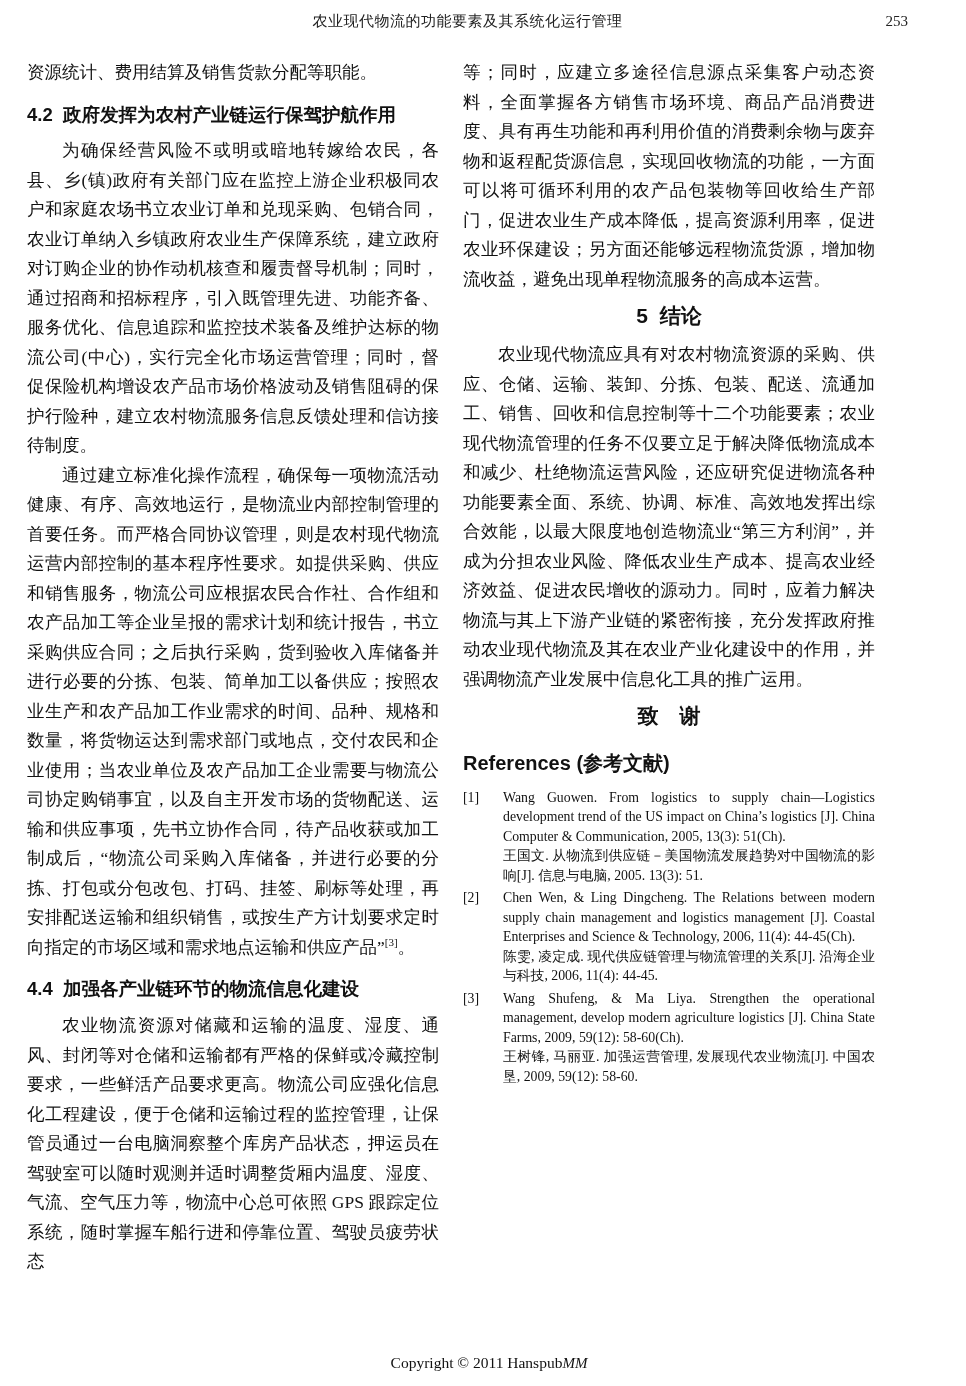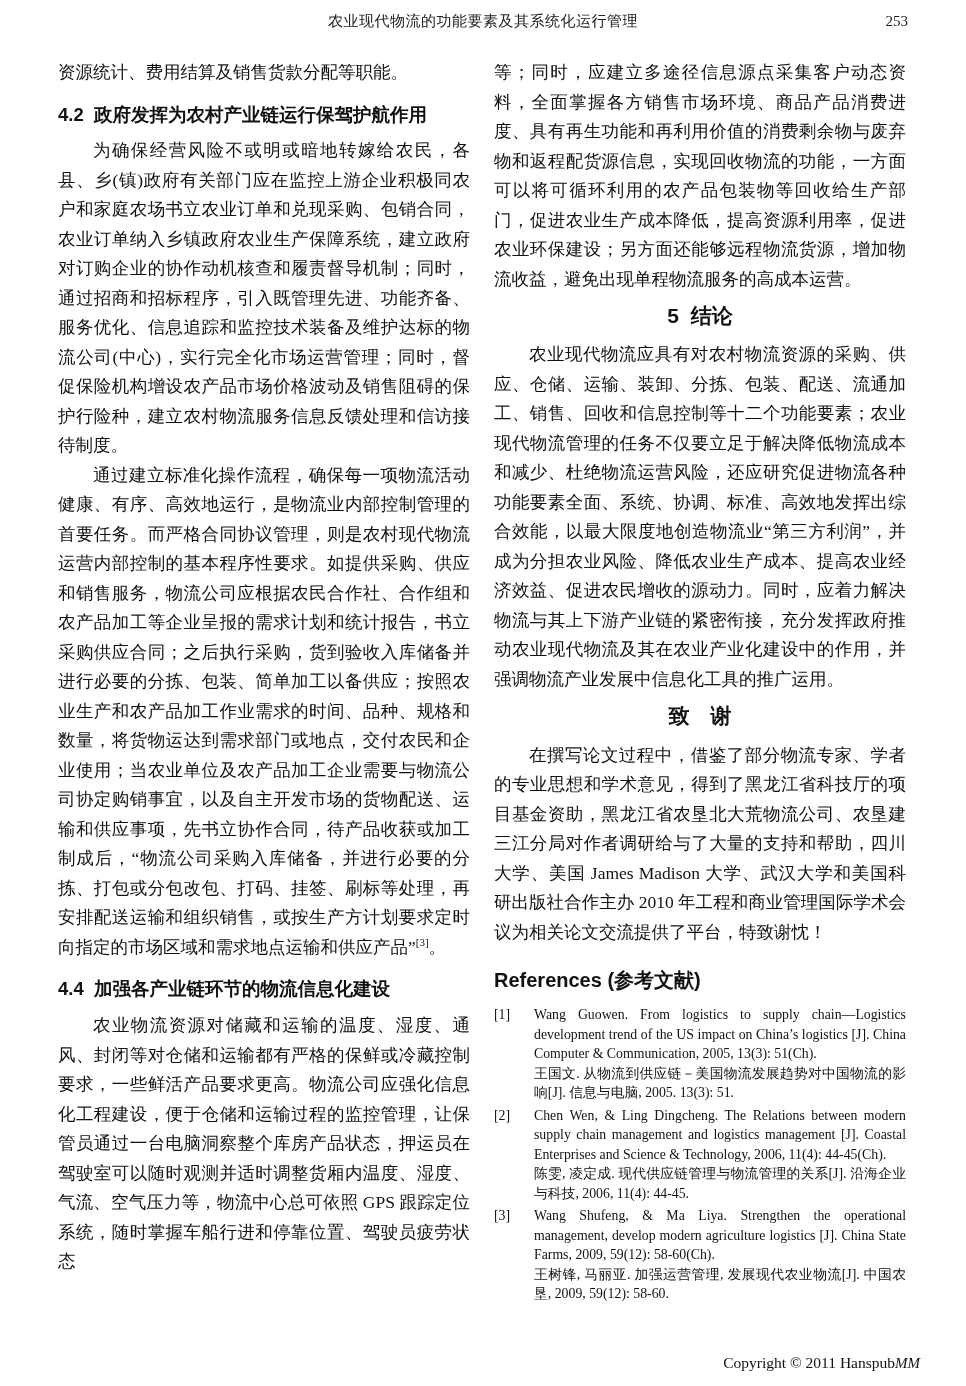--- a/index.html
+++ b/index.html
@@ -5,21 +5,21 @@
   * { margin: 0; padding: 0; box-sizing: border-box; }
   html, body { background: #ffffff; }
   .page {
     position: relative;
     width: 966px;
     height: 1386px;
     margin: 0 auto;
     background: #ffffff;
     color: #111111;
     font-family: "Liberation Serif", "DejaVu Serif", serif;
-    padding: 8px 58px 0 58px;
+    padding: 8px 58px 0 27px;
     overflow: hidden;
   }
   
   .page-header {
     position: relative;
     height: 26px;
     font-size: 15px;
     line-height: 26px;
     color: #222222;
   }
@@ -95,21 +95,21 @@
     flex: 1;
     text-align: justify;
   }
   
   .page-footer {
     position: absolute;
     left: 58px;
     right: 46px;
     bottom: 14px;
     display: flex;
-    justify-content: flex-end;
+    justify-content: center;
     align-items: baseline;
     font-size: 15.5px;
   }
   .page-footer .mm {
     font-style: italic;
     font-weight: normal;
     font-size: 15px;
   }
 </style>
 </head>
@@ -136,21 +136,20 @@
       <p class="body">农业物流资源对储藏和运输的温度、湿度、通风、封闭等对仓储和运输都有严格的保鲜或冷藏控制要求，一些鲜活产品要求更高。物流公司应强化信息化工程建设，便于仓储和运输过程的监控管理，让保管员通过一台电脑洞察整个库房产品状态，押运员在驾驶室可以随时观测并适时调整货厢内温度、湿度、气流、空气压力等，物流中心总可依照 GPS 跟踪定位系统，随时掌握车船行进和停靠位置、驾驶员疲劳状态</p>
     </div>
 
     <div class="col">
       <p class="cont">等；同时，应建立多途径信息源点采集客户动态资料，全面掌握各方销售市场环境、商品产品消费进度、具有再生功能和再利用价值的消费剩余物与废弃物和返程配货源信息，实现回收物流的功能，一方面可以将可循环利用的农产品包装物等回收给生产部门，促进农业生产成本降低，提高资源利用率，促进农业环保建设；另方面还能够远程物流货源，增加物流收益，避免出现单程物流服务的高成本运营。</p>
 
       <h2 class="big">5  结论</h2>
       <p class="body">农业现代物流应具有对农村物流资源的采购、供应、仓储、运输、装卸、分拣、包装、配送、流通加工、销售、回收和信息控制等十二个功能要素；农业现代物流管理的任务不仅要立足于解决降低物流成本和减少、杜绝物流运营风险，还应研究促进物流各种功能要素全面、系统、协调、标准、高效地发挥出综合效能，以最大限度地创造物流业“第三方利润”，并成为分担农业风险、降低农业生产成本、提高农业经济效益、促进农民增收的源动力。同时，应着力解决物流与其上下游产业链的紧密衔接，充分发挥政府推动农业现代物流及其在农业产业化建设中的作用，并强调物流产业发展中信息化工具的推广运用。</p>
 
       <h2 class="big">致　谢</h2>
-      <p class="body">在撰写论文过程中，借鉴了部分物流专家、学者的专业思想和学术意见，得到了黑龙江省科技厅的项目基金资助，黑龙江省农垦北大荒物流公司、农垦建三江分局对作者调研给与了大量的支持和帮助，四川大学、美国 James Madison 大学、武汉大学和美国科研出版社合作主办 2010 年工程和商业管理国际学术会议为相关论文交流提供了平台，特致谢忱！</p>
 
       <h2 class="refhead">References (参考文献)</h2>
 
       <div class="refs">
         <div class="ref-item">
           <div class="ref-label">[1]</div>
           <div class="ref-text">
             <div>Wang Guowen. From logistics to supply chain—Logistics development trend of the US impact on China’s logistics [J]. China Computer &amp; Communication, 2005, 13(3): 51(Ch).</div>
             <div>王国文. 从物流到供应链－美国物流发展趋势对中国物流的影响[J]. 信息与电脑, 2005. 13(3): 51.</div>
           </div>

